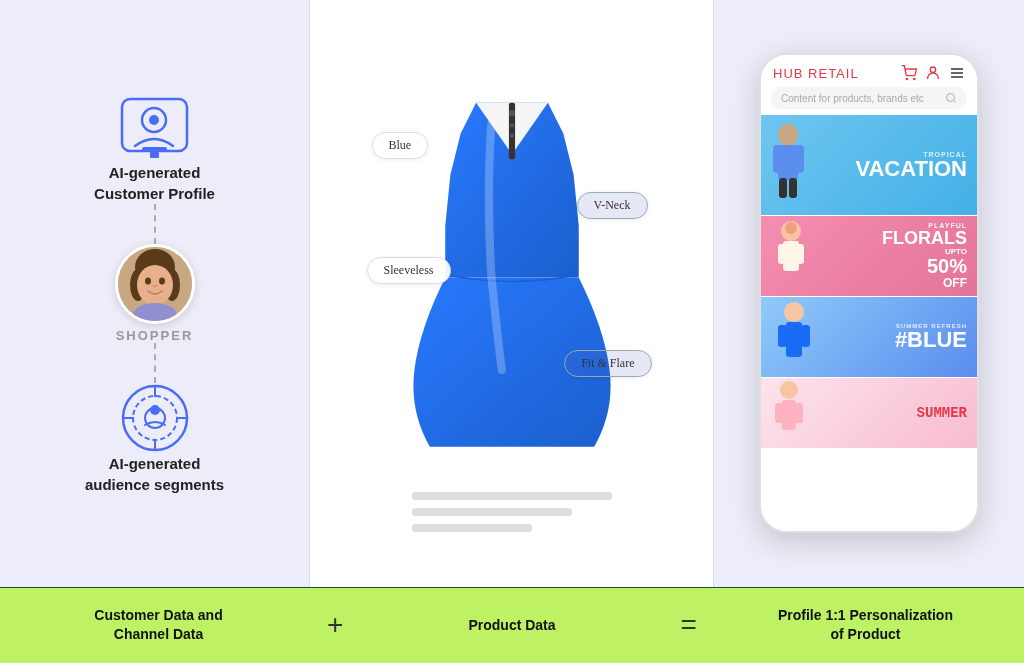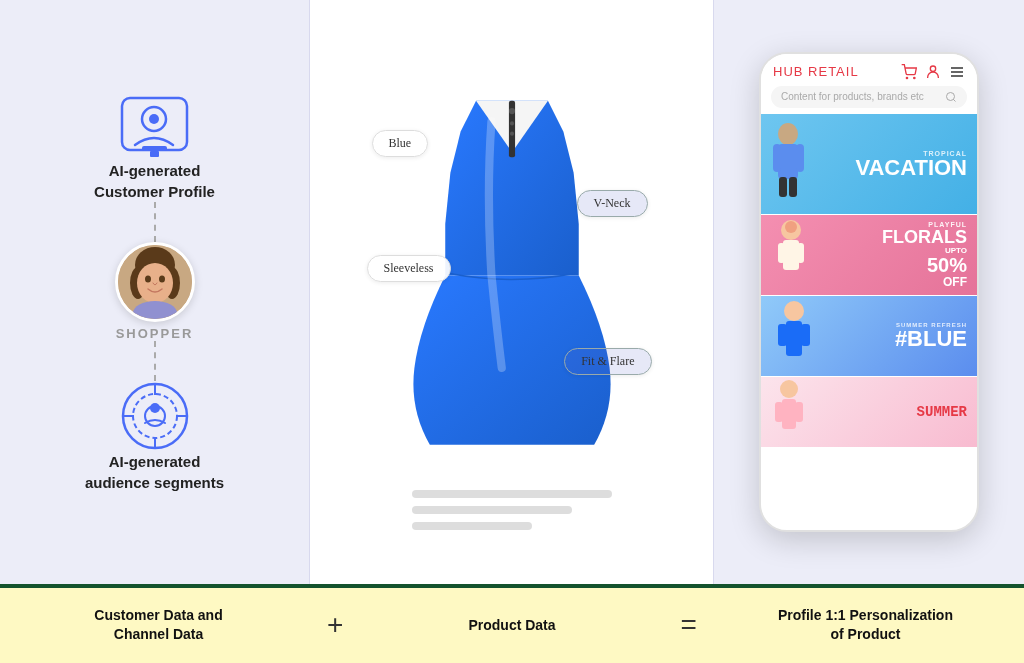--- a/index.html
+++ b/index.html
@@ -251,27 +251,27 @@
       font-weight: 900;
       color: #fff;
       line-height: 1;
       text-transform: uppercase;
     }
 
     .banner-text .big-label.dark { color: #e63946; font-size: 14px; }
 
     
     .footer {
-      background: #fef9c3;
+      background: #bef264;
       padding: 18px 0;
       display: flex;
       align-items: center;
       justify-content: center;
       gap: 0;
-      border-top: 4px solid #14532d;
+      border-top: 1px solid #14532d;
     }
 
     .footer-section {
       display: flex;
       flex-direction: column;
       align-items: center;
       justify-content: center;
       flex: 1;
       padding: 0 20px;
     }

